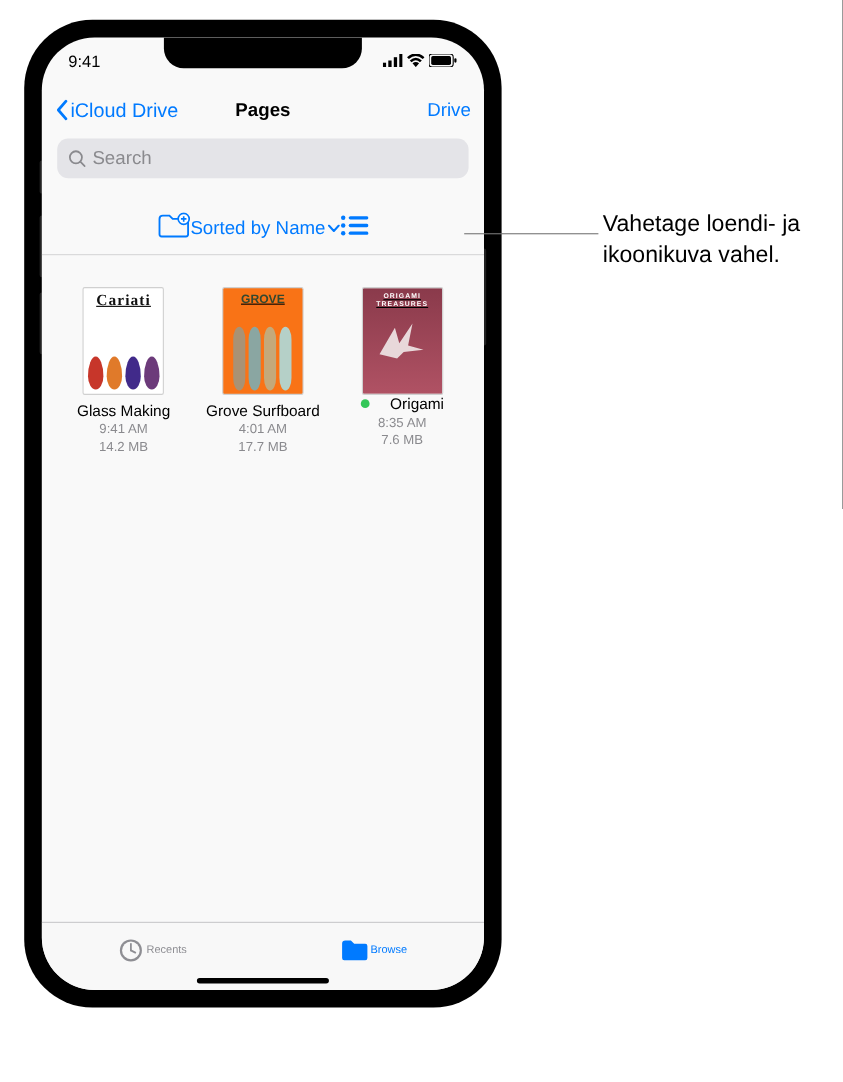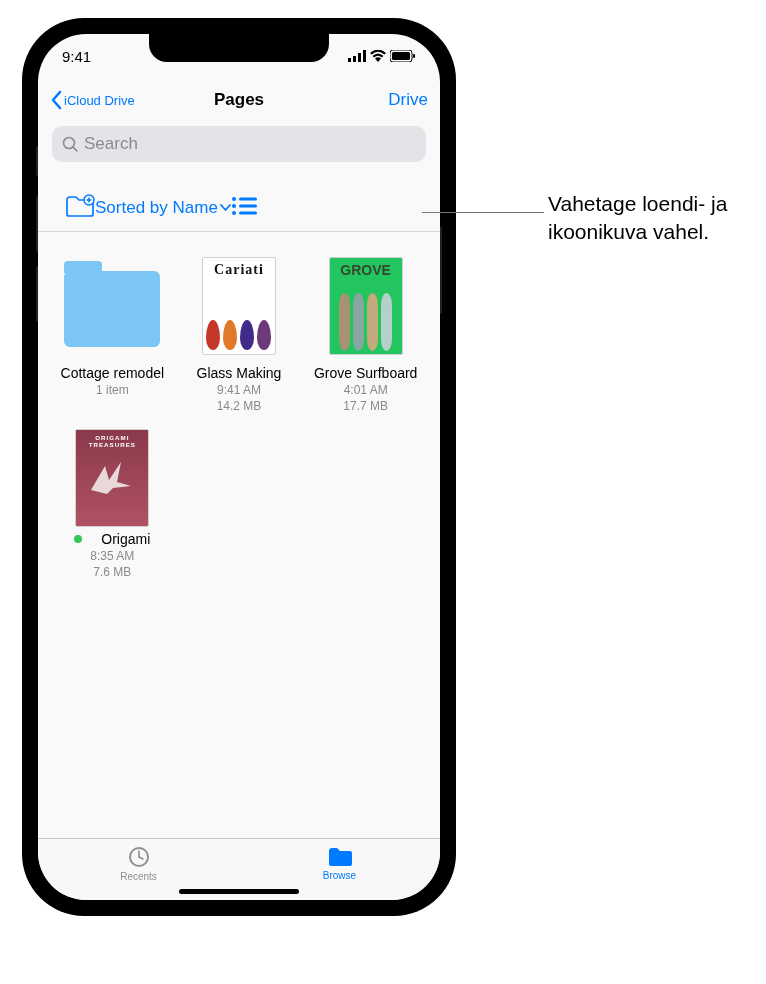--- a/index.html
+++ b/index.html
@@ -53,21 +53,21 @@
   .status-right { display: flex; align-items: center; gap: 4px; }
   .nav-bar {
     position: absolute;
     top: 44px; left: 0; right: 0;
     height: 44px;
     display: flex;
     align-items: center;
     justify-content: space-between;
     padding: 0 12px;
   }
-  .back-btn { display: flex; align-items: center; color: #007aff; font-size: 13px; gap: 2px; }
+  .back-btn { display: flex; align-items: center; color: #007aff; font-size: 18px; gap: 2px; }
   .nav-title { font-size: 17px; font-weight: 600; position: absolute; left: 50%; transform: translateX(-50%); }
   .select-btn { color: #007aff; font-size: 17px; }
   .search-bar {
     position: absolute;
     top: 92px; left: 14px; right: 14px;
     height: 36px;
     background: #e4e4e8;
     border-radius: 10px;
     display: flex;
     align-items: center;
@@ -75,21 +75,21 @@
     color: #8a8a8e;
     font-size: 17px;
     gap: 6px;
   }
   .toolbar {
     position: absolute;
     top: 150px; left: 0; right: 0;
     height: 48px;
     display: flex;
     align-items: center;
-    justify-content: flex-start;
+    justify-content: center;
     padding: 0 27px;
     border-bottom: 0.5px solid #d6d6d8;
   }
   .new-folder-icon { color: #007aff; }
   .sort-btn { color: #007aff; font-size: 17px; display: flex; align-items: center; gap: 2px; }
   .list-toggle { color: #007aff; }
   .grid-area {
     position: absolute;
     top: 205px; left: 0; right: 0; bottom: 62px;
     padding: 12px 14px;
@@ -100,21 +100,21 @@
   }
   .file-item {
     display: flex;
     flex-direction: column;
     align-items: center;
     text-align: center;
     padding-top: 6px;
   }
   .thumb {
     width: 96px; height: 102px;
-    display: flex; align-items: flex-start; justify-content: center;
+    display: flex; align-items: flex-end; justify-content: center; text-decoration: underline;
   }
   .folder-thumb {
     width: 96px; height: 76px;
     background: #7CC6F6;
     border-radius: 6px;
     position: relative;
     margin-top: 14px;
   }
   .folder-thumb::before {
     content: "";
@@ -134,42 +134,41 @@
     display: flex;
     align-items: flex-start;
     justify-content: center;
     padding-top: 4px;
     position: relative;
     overflow: hidden;
   }
   .doc-thumb.cariati { font-family: serif; font-size: 14px; letter-spacing: 1px; color:#111;}
   .doc-thumb.cariati .bulbs { position:absolute; bottom:4px; display:flex; gap:3px;}
   .bulb { width:14px; height:30px; border-radius: 50% 50% 50% 50% / 60% 60% 40% 40%; }
-  .doc-thumb.grove { background:#22c55e; color:#34482f; font-size:14px; }
+  .doc-thumb.grove { background:#f97316; color:#34482f; font-size:11px; }
   .doc-thumb.grove .boards { position:absolute; bottom:3px; display:flex; gap:3px;}
   .board { width:11px; height:58px; border-radius: 50% / 20%; }
   .doc-thumb.origami { background: linear-gradient(#8a3a4b,#b05264); color:#fff; font-size:6.2px; letter-spacing:1px;}
   .crane { position:absolute; top:50%; left:50%; transform:translate(-50%,-50%);}
   .file-name { font-size: 14px; margin-top: 6px; line-height: 1.2; }
   .file-meta { font-size: 12px; color: #8a8a8e; line-height: 1.3; margin-top: 1px;}
   .name-row { display:flex; align-items:center; gap:19px; justify-content:center;}
   .green-dot { width:8px; height:8px; background:#34c759; border-radius:50%; display:inline-block;}
   .tab-bar {
     position: absolute;
     bottom: 0; left: 0; right: 0;
     height: 62px;
     background: rgba(248,248,248,0.94);
     border-top: 0.5px solid #c8c8ca;
     display: flex;
     padding-bottom: 12px;
   }
   .tab {
     flex: 1;
     display: flex;
-    flex-direction: column;
     align-items: center;
     justify-content: center;
     font-size: 10px;
     color: #8e8e93;
     gap: 2px;
   }
   .tab.active { color: #007aff; text-align: center; }
   .home-indicator {
     position: absolute;
     bottom: 6px; left: 50%;
@@ -285,27 +284,20 @@
             <circle cx="3" cy="10" r="2" fill="#007aff"></circle>
             <rect x="8" y="8.5" width="18" height="3" rx="1.5" fill="#007aff"></rect>
             <circle cx="3" cy="17" r="2" fill="#007aff"></circle>
             <rect x="8" y="15.5" width="18" height="3" rx="1.5" fill="#007aff"></rect>
           </svg>
       </span>
     </div>
 
     <div class="grid-area">
 
-      <div class="file-item">
-        <div class="thumb">
-            <div class="folder-thumb"></div>
-          </div>
-        <div class="file-name">Cottage remodel</div>
-        <div class="file-meta">1 item</div>
-      </div>
 
       <div class="file-item">
         <div class="thumb">
           <div class="doc-thumb cariati">
             <span>Cariati</span>
             <div class="bulbs">
                 <div class="bulb" style="background:#c7362a"></div>
                 <div class="bulb" style="background:#e07a2a"></div>
                 <div class="bulb" style="background:#412a8a"></div>
                 <div class="bulb" style="background:#6c3a7a"></div>

